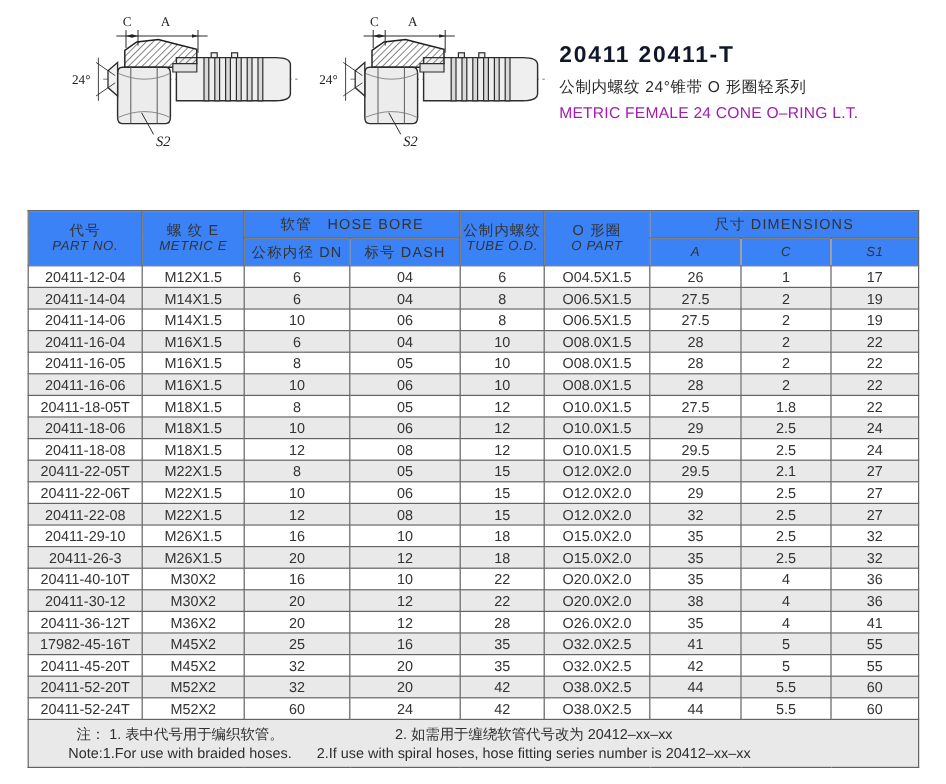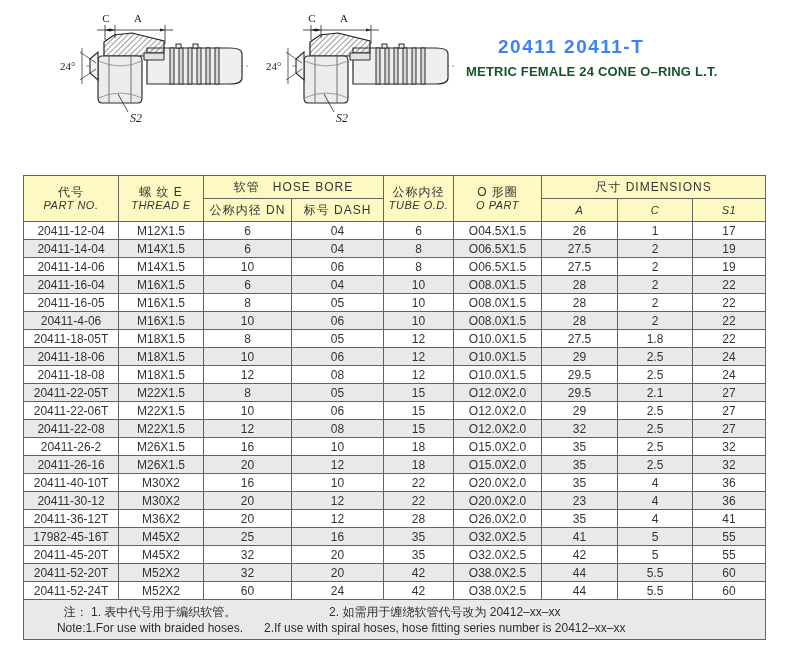--- a/index.html
+++ b/index.html
@@ -17,39 +17,39 @@
   .drawing { position: absolute; top: 8px; width: 205px; height: 128px; }
   .drawing-1 { left: 52px; }
   .drawing-2 { left: 258px; }
   .drawing svg { width: 100%; height: 100%; }
   .dim-label { font-family: "Liberation Serif", "DejaVu Serif", serif; font-size: 11px; fill: #222; }
   .s2-label  { font-family: "Liberation Serif", "DejaVu Serif", serif; font-style: italic; font-size: 12px; fill: #222; }
 
   
   .title-block { position: absolute; left: 466px; top: 36px; width: 315px; }
   .page-title {
-    font-size: 19px; font-weight: bold; color: #3b82f6;
-    letter-spacing: 1.5px; margin-bottom: 6px; margin-left: 32px;
+    font-size: 19px; font-weight: bold; color: #0f172a;
+    letter-spacing: 1.5px; margin-bottom: 6px;
   }
   .subtitle-zh { font-size: 13px; color: #2a2a2a; margin-bottom: 4px; letter-spacing: 0.5px; }
-  .subtitle-en { font-size: 13px; color: #14532d; letter-spacing: 0.2px; font-weight: bold; }
+  .subtitle-en { font-size: 13px; color: #a21caf; letter-spacing: 0.2px; }
 
   
   .table-wrap { position: absolute; left: 23px; top: 175px; width: 742px; }
   table.parts {
     width: 742px; border-collapse: collapse; table-layout: fixed;
     border: 1.5px solid #4a4a4a;
   }
   table.parts th, table.parts td {
     border: 1px solid #636363;
     text-align: center; vertical-align: middle;
     font-size: 12px; color: #333;
     padding: 0; overflow: hidden; white-space: nowrap;
   }
-  thead th { background: #fef9c3; font-weight: normal; height: 23px; }
+  thead th { background: #3b82f6; font-weight: normal; height: 23px; }
   thead .h-zh { font-size: 12px; line-height: 13px; letter-spacing: 1px; }
   thead .h-en { font-size: 11px; line-height: 12px; letter-spacing: 0.5px; font-style: italic; }
   tbody td { height: 18px; background: #ffffff; }
   tbody tr:nth-child(even) td { background: #e9e9e9; }
 
   td.notes-cell { background: #e9e9e9 !important; height: 40px; text-align: left; }
   .notes-flex { display: flex; padding: 3px 0 3px 12px; }
   .notes-col1 { width: 228px; }
   .notes-col  { font-size: 12px; line-height: 16px; color: #2e2e2e; white-space: nowrap; }
 </style>
@@ -124,20 +124,21 @@
       <use href="#fitting"></use>
       <text class="dim-label" x="54" y="14" text-anchor="middle">C</text>
       <text class="dim-label" x="86" y="14" text-anchor="middle">A</text>
       <text class="dim-label" x="8" y="62">24°</text>
       <text class="s2-label" x="78" y="114">S2</text>
     </svg>
   </div>
 
   <div class="title-block">
     <div class="page-title">20411  20411-T</div>
+    <div class="subtitle-zh">公制内螺纹 24°锥带 O 形圈轻系列</div>
     <div class="subtitle-en">METRIC FEMALE 24  CONE O–RING L.T.</div>
   </div>
 
   <div class="table-wrap">
     <table class="parts">
       <colgroup>
         <col style="width:95px">
           <col style="width:85px">
           <col style="width:88px">
         <col style="width:92px">
@@ -148,27 +149,27 @@
           <col style="width:73px">
       </colgroup>
       <thead>
         <tr>
           <th rowspan="2">
             <div class="h-zh">代号</div>
             <div class="h-en">PART NO.</div>
           </th>
           <th rowspan="2">
             <div class="h-zh">螺 纹 E</div>
-            <div class="h-en">THREAD E</div>
+            <div class="h-en">METRIC E</div>
           </th>
           <th colspan="2">
             <div class="h-zh">软管　HOSE BORE</div>
           </th>
           <th rowspan="2">
-            <div class="h-zh">公称内径</div>
+            <div class="h-zh">公制内螺纹</div>
             <div class="h-en">TUBE O.D.</div>
           </th>
           <th rowspan="2">
             <div class="h-zh">O 形圈</div>
             <div class="h-en">O PART</div>
           </th>
           <th colspan="3">
             <div class="h-zh">尺寸 DIMENSIONS</div>
           </th>
         </tr>
@@ -240,21 +241,21 @@
             <td>M16X1.5</td>
             <td>8</td>
             <td>05</td>
             <td>10</td>
             <td>O08.0X1.5</td>
             <td>28</td>
             <td>2</td>
             <td>22</td>
           </tr>
           <tr>
-            <td>20411-4-06</td>
+            <td>20411-16-06</td>
             <td>M16X1.5</td>
             <td>10</td>
             <td>06</td>
             <td>10</td>
             <td>O08.0X1.5</td>
             <td>28</td>
             <td>2</td>
             <td>22</td>
           </tr>
           <tr>
@@ -317,32 +318,32 @@
             <td>M22X1.5</td>
             <td>12</td>
             <td>08</td>
             <td>15</td>
             <td>O12.0X2.0</td>
             <td>32</td>
             <td>2.5</td>
             <td>27</td>
           </tr>
           <tr>
-            <td>20411-26-2</td>
+            <td>20411-29-10</td>
             <td>M26X1.5</td>
             <td>16</td>
             <td>10</td>
             <td>18</td>
             <td>O15.0X2.0</td>
             <td>35</td>
             <td>2.5</td>
             <td>32</td>
           </tr>
           <tr>
-            <td>20411-26-16</td>
+            <td>20411-26-3</td>
             <td>M26X1.5</td>
             <td>20</td>
             <td>12</td>
             <td>18</td>
             <td>O15.0X2.0</td>
             <td>35</td>
             <td>2.5</td>
             <td>32</td>
           </tr>
           <tr>
@@ -356,21 +357,21 @@
             <td>4</td>
             <td>36</td>
           </tr>
           <tr>
             <td>20411-30-12</td>
             <td>M30X2</td>
             <td>20</td>
             <td>12</td>
             <td>22</td>
             <td>O20.0X2.0</td>
-            <td>23</td>
+            <td>38</td>
             <td>4</td>
             <td>36</td>
           </tr>
           <tr>
             <td>20411-36-12T</td>
             <td>M36X2</td>
             <td>20</td>
             <td>12</td>
             <td>28</td>
             <td>O26.0X2.0</td>

